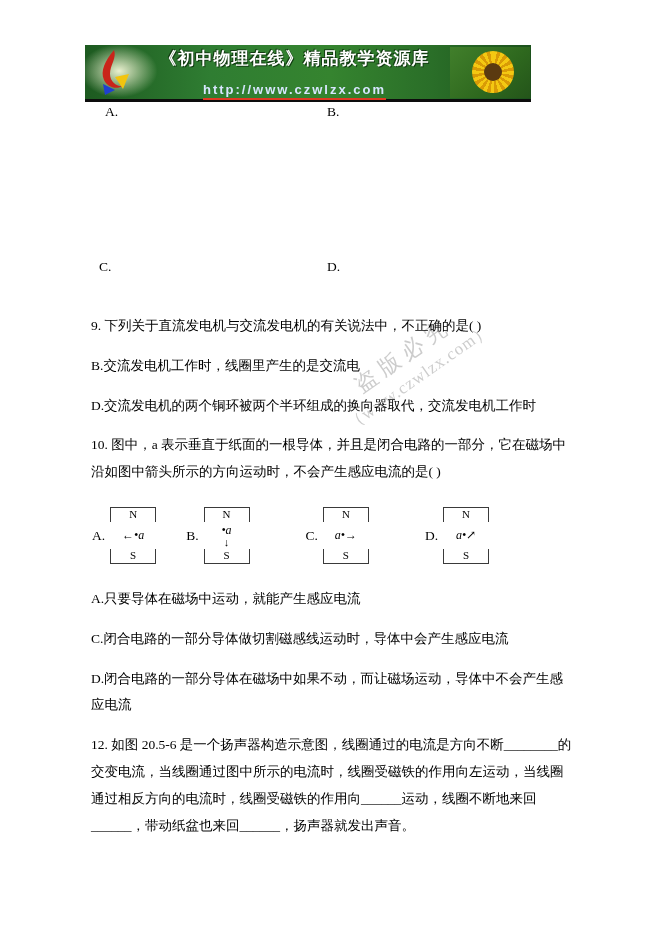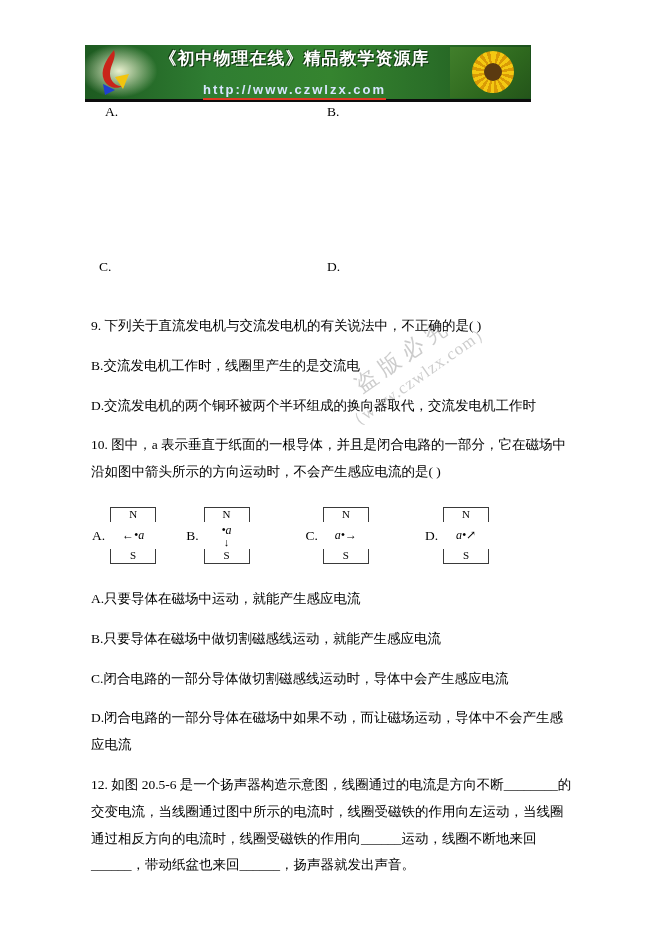--- a/index.html
+++ b/index.html
@@ -139,20 +139,19 @@
             <span class="conductor">a•↗</span>
             <span class="below-arrow"></span>
           </div>
           <div class="pole pole-s">S</div>
         </div>
       </div>
 
     </div>
 
     <p>A.只要导体在磁场中运动，就能产生感应电流</p>
-    <p>B.只要导体在磁场中做切割磁感线运动，就能产生感应电流</p>
     <p>C.闭合电路的一部分导体做切割磁感线运动时，导体中会产生感应电流</p>
     <p>D.闭合电路的一部分导体在磁场中如果不动，而让磁场运动，导体中不会产生感应电流</p>
 
     <p>12. 如图 20.5-6 是一个扬声器构造示意图，线圈通过的电流是方向不断________的交变电流，当线圈通过图中所示的电流时，线圈受磁铁的作用向左运动，当线圈通过相反方向的电流时，线圈受磁铁的作用向______运动，线圈不断地来回______，带动纸盆也来回______，扬声器就发出声音。</p>
 
   </div>
 </div>
 
 </body></html>

